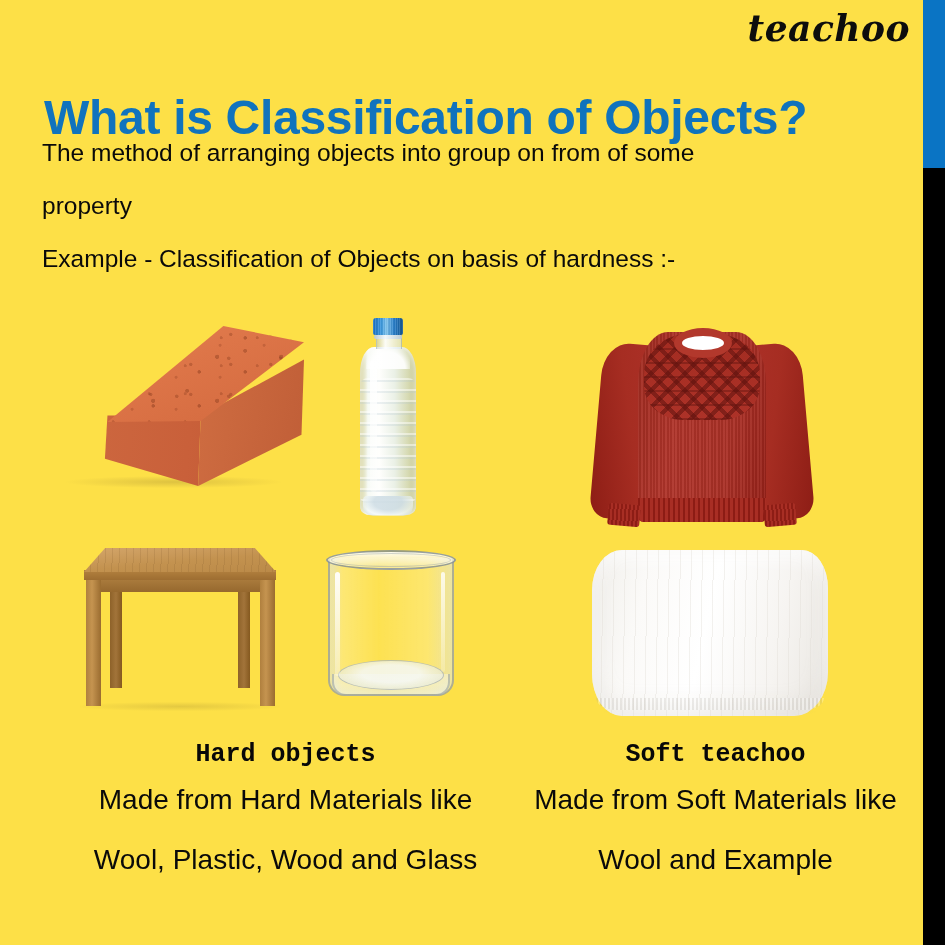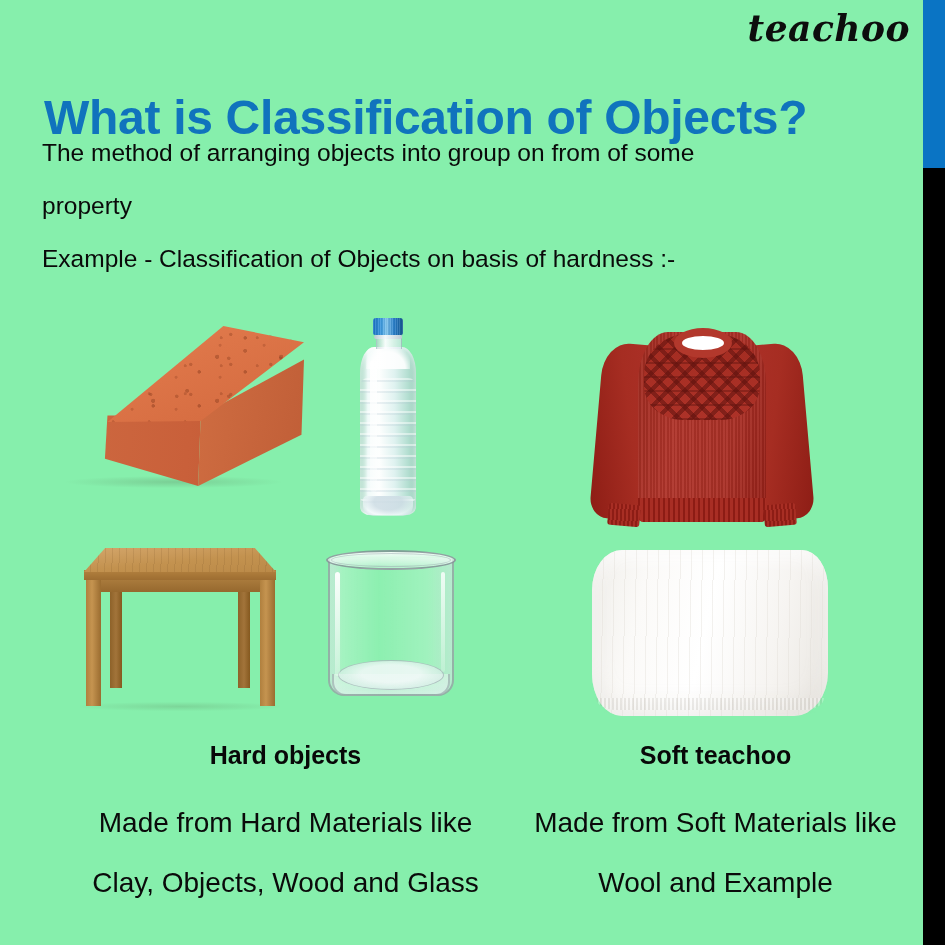--- a/index.html
+++ b/index.html
@@ -7,21 +7,21 @@
     padding: 0;
     background: #ffffff;
   }
   body {
     font-family: "Liberation Sans", sans-serif;
   }
   .slide {
     position: relative;
     width: 945px;
     height: 945px;
-    background: #86efac;
+    background: #fde047;
     overflow: hidden;
   }
 
   
   .edge-bar-blue {
     position: absolute;
     left: 923px;
     top: 0;
     width: 22px;
     height: 168px;
@@ -419,21 +419,22 @@
     width: 445px;
     text-align: center;
   }
   .col.hard { left: 63px; }
   .col.soft { left: 493px; }
   .col-title {
     font-size: 25px;
     font-weight: bold;
     color: #080808;
     line-height: 1.05;
-    margin: 0 0 41px 0;
+    margin: 0 0 18px 0;
+    font-family: Liberation Mono, monospace;
   }
   .col-line {
     font-size: 28px;
     color: #0a0a0a;
     line-height: 1;
     margin-bottom: 32px;
     white-space: nowrap;
   }
 </style>
 </head>
@@ -517,21 +518,21 @@
       <div class="pw-stripes"></div>
       <div class="pw-seam"></div>
     </div>
 
   </div>
 
   <div class="captions">
     <div class="col hard">
       <div class="col-title">Hard objects</div>
       <div class="col-line">Made from Hard Materials like</div>
-      <div class="col-line">Clay, Objects, Wood and Glass</div>
+      <div class="col-line">Wool, Plastic, Wood and Glass</div>
     </div>
     <div class="col soft">
       <div class="col-title">Soft teachoo</div>
       <div class="col-line">Made from Soft Materials like</div>
       <div class="col-line">Wool and Example</div>
     </div>
   </div>
 
 </div>
 

